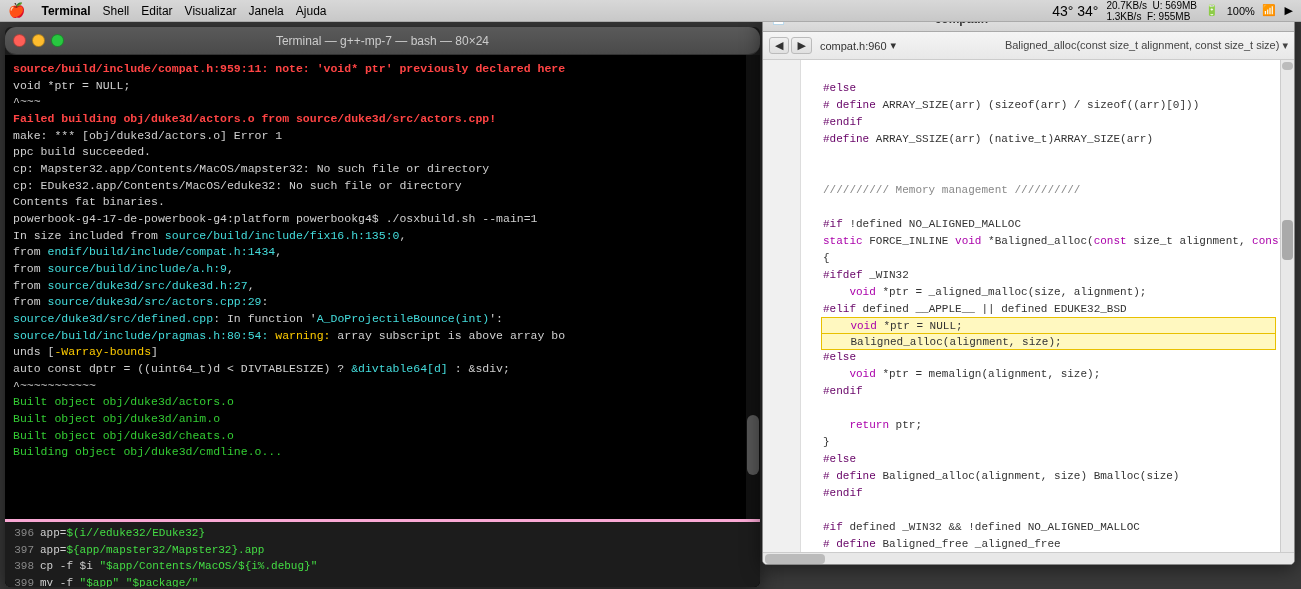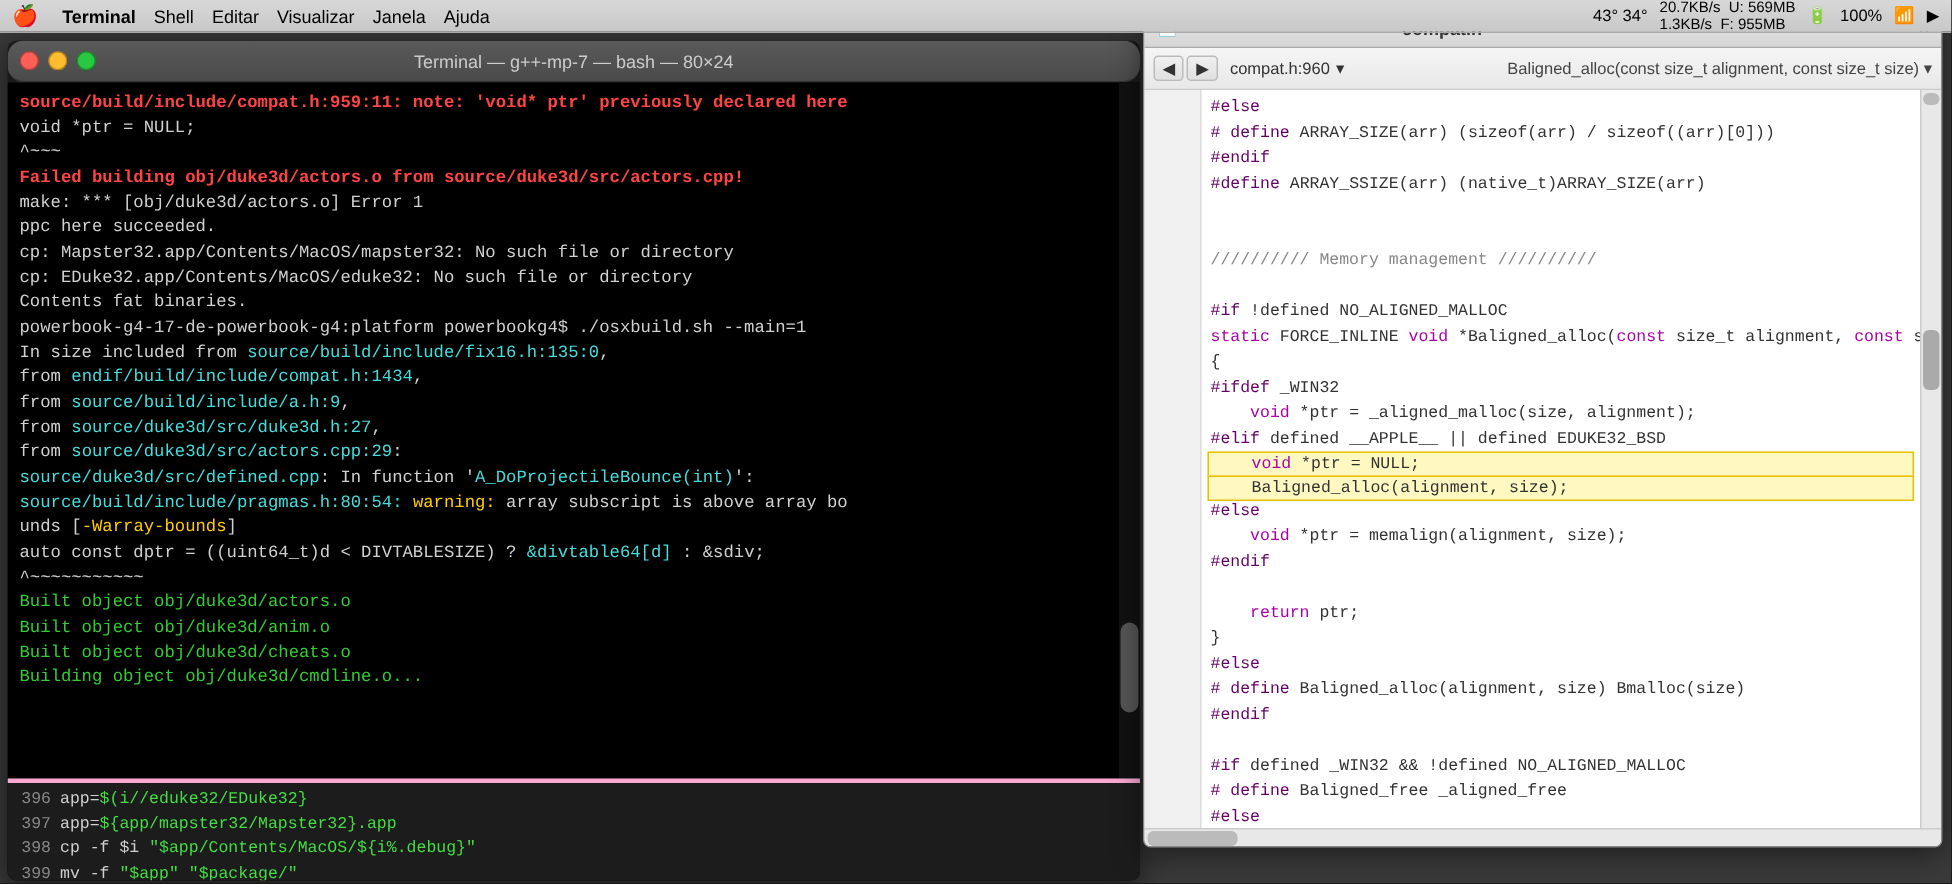--- a/index.html
+++ b/index.html
@@ -202,25 +202,26 @@
       line-height: 1.55;
       color: #999;
       text-align: right;
       padding-right: 5px;
       user-select: none;
     }
     .line-numbers div { height: 17px; }
 
     .code-area {
       flex: 1;
-      padding: 4px 6px;
+      padding: 20px 6px;
       font-size: 11px;
       line-height: 1.55;
       color: #333;
       overflow: hidden;
+      margin-left: 16px;
     }
     .code-line {
       height: 17px;
       white-space: pre;
     }
     .code-line.highlighted-line {
       background: #fff8c0;
       border: 1px solid #e8c000;
       margin: -1px -2px;
       padding: 0 2px;
@@ -258,21 +259,21 @@
 
 <div class="menubar">
   <span class="menubar-apple">🍎</span>
   <span class="menubar-item bold">Terminal</span>
   <span class="menubar-item">Shell</span>
   <span class="menubar-item">Editar</span>
   <span class="menubar-item">Visualizar</span>
   <span class="menubar-item">Janela</span>
   <span class="menubar-item">Ajuda</span>
   <div class="menubar-right">
-    <span style="font-size:11px;">43° 34°</span>
+    <span style="font-size:14px;">43° 34°</span>
     <span style="font-size:10px; white-space:pre;">20.7KB/s  U: 569MB
 1.3KB/s  F: 955MB</span>
     <span>🔋</span>
     <span>100%</span>
     <span>📶</span>
     <span>▶</span>
   </div>
 </div>
 
 <div class="terminal-window" style="top: 27px;">
@@ -283,21 +284,21 @@
       <div class="tl-btn tl-max"></div>
     </div>
     <span class="terminal-title">Terminal — g++-mp-7 — bash — 80×24</span>
   </div>
   <div class="terminal-content">
     <div><span class="t-red t-bold">source/build/include/compat.h:959:11: note: 'void* ptr' previously declared here</span></div>
     <div><span class="t-white">     void *ptr = NULL;</span></div>
     <div><span class="t-white">          ^~~~</span></div>
     <div><span class="t-red t-bold">Failed building obj/duke3d/actors.o from source/duke3d/src/actors.cpp!</span></div>
     <div><span class="t-white">make: *** [obj/duke3d/actors.o] Error 1</span></div>
-    <div><span class="t-white">ppc here succeeded.</span></div>
+    <div><span class="t-white">ppc build succeeded.</span></div>
     <div><span class="t-white">cp: Mapster32.app/Contents/MacOS/mapster32: No such file or directory</span></div>
     <div><span class="t-white">cp: EDuke32.app/Contents/MacOS/eduke32: No such file or directory</span></div>
     <div><span class="t-white">Contents fat binaries.</span></div>
     <div><span class="t-white">powerbook-g4-17-de-powerbook-g4:platform powerbookg4$ ./osxbuild.sh --main=1</span></div>
     <div><span class="t-white">In size included from </span><span class="t-cyan">source/build/include/fix16.h:135:0</span><span class="t-white">,</span></div>
     <div><span class="t-white">                 from </span><span class="t-cyan">endif/build/include/compat.h:1434</span><span class="t-white">,</span></div>
     <div><span class="t-white">                 from </span><span class="t-cyan">source/build/include/a.h:9</span><span class="t-white">,</span></div>
     <div><span class="t-white">                 from </span><span class="t-cyan">source/duke3d/src/duke3d.h:27</span><span class="t-white">,</span></div>
     <div><span class="t-white">                 from </span><span class="t-cyan">source/duke3d/src/actors.cpp:29</span><span class="t-white">:</span></div>
     <div><span class="t-cyan">source/duke3d/src/defined.cpp</span><span class="t-white">: In function '</span><span class="t-cyan">A_DoProjectileBounce(int)</span><span class="t-white">':</span></div>

